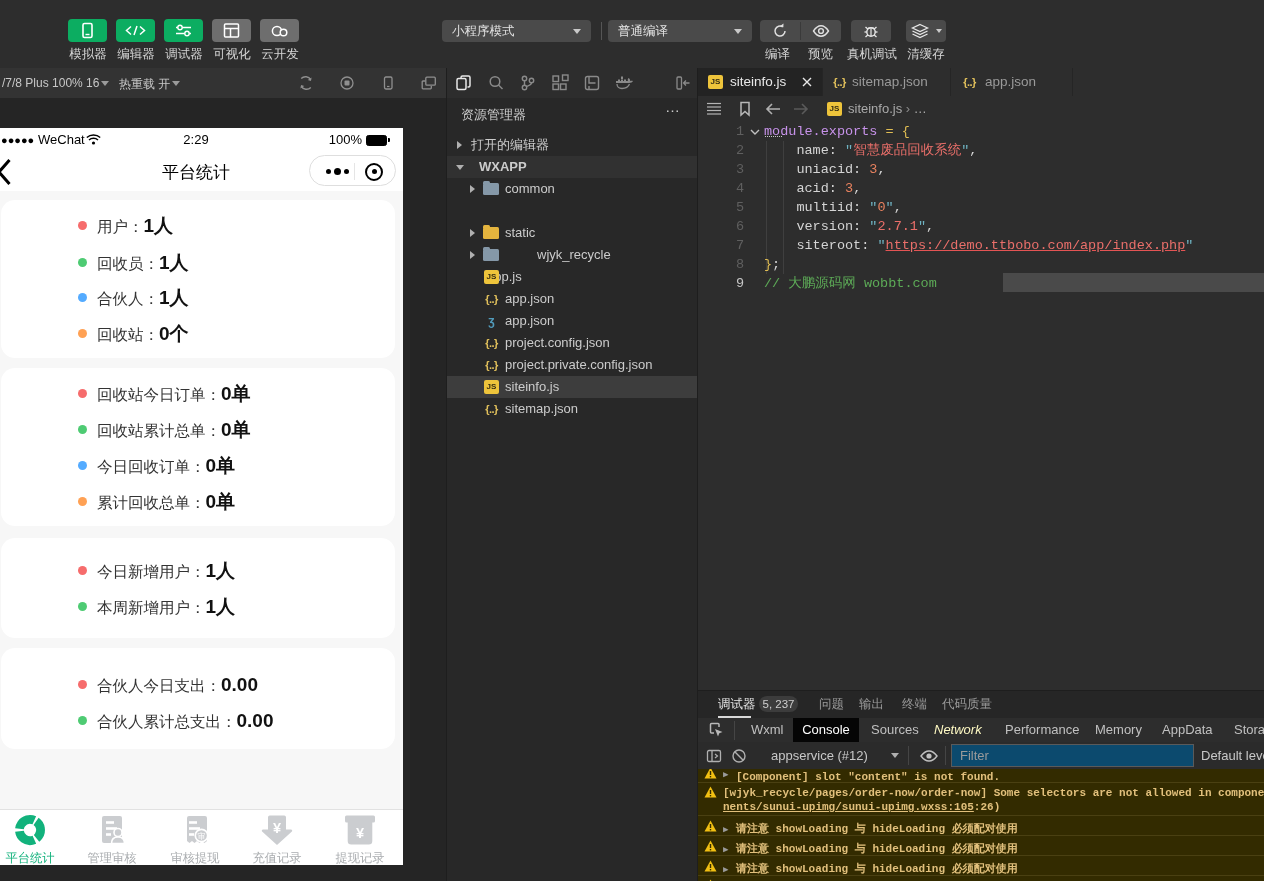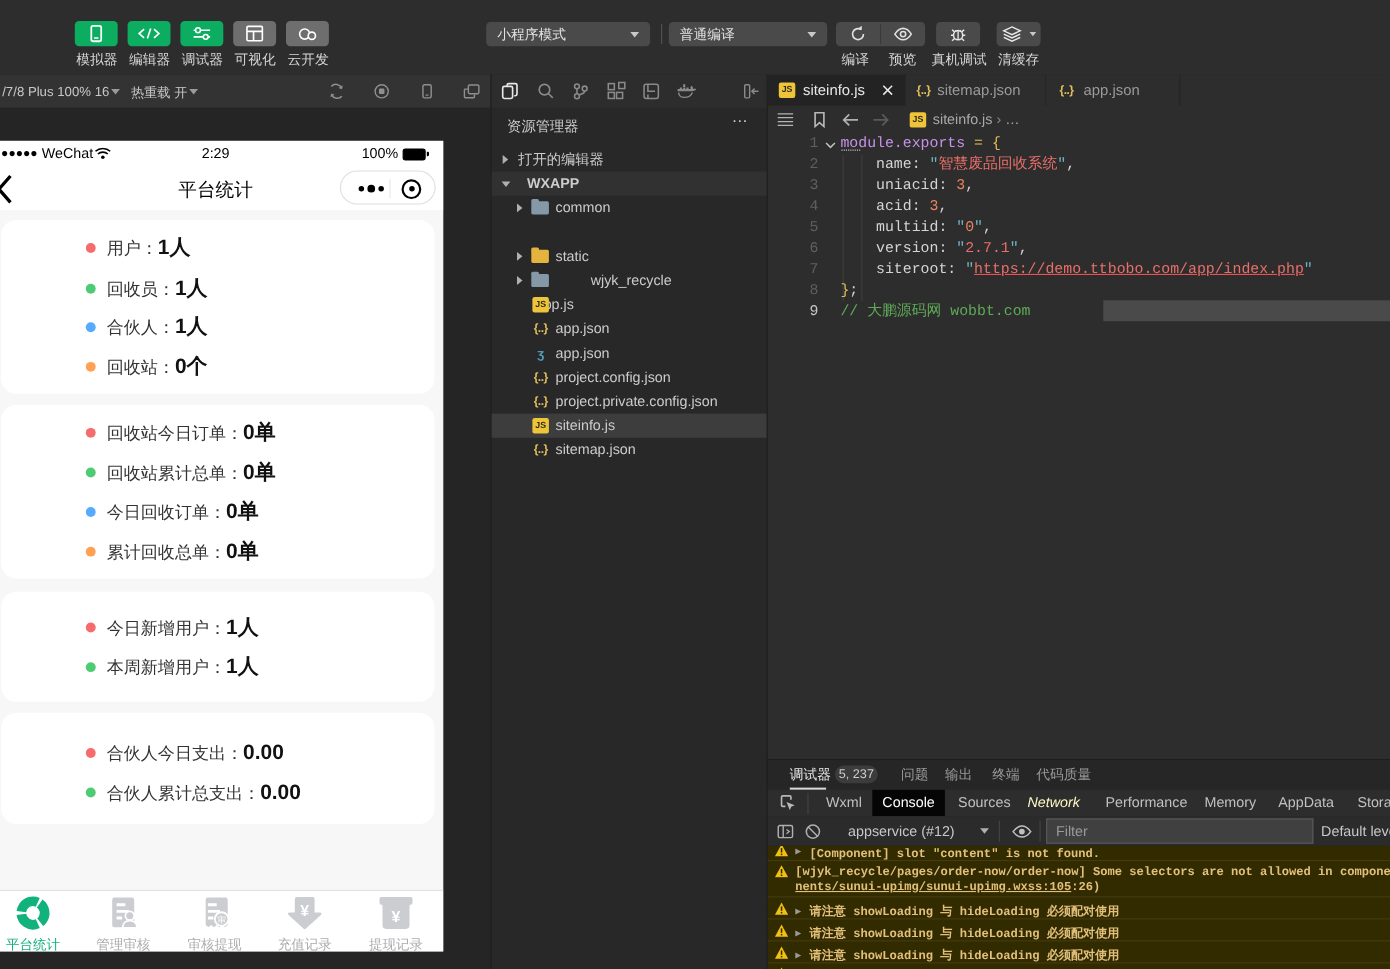--- a/index.html
+++ b/index.html
@@ -466,21 +466,21 @@
           <line x1="3.8" y1="3.8" x2="12.2" y2="12.2" stroke="#b0b0b0" stroke-width="1.4"></line>
         </svg>
       <div style="position:absolute; left:73px; top:6px; font-size:13px; color:#c8c8c8;">appservice (#12)</div>
       <div class="caret" style="left:193px; top:11px; border-top-color:#b0b0b0;"></div>
       <div style="position:absolute; left:210px; top:4px; width:1px; height:19px; background:#454545;"></div>
       <svg width="20" height="14" viewBox="0 0 20 14" style="position:absolute;left:221px;top:7px">
           <path d="M2 7 C5 3 8 2 10 2 C12 2 15 3 18 7 C15 11 12 12 10 12 C8 12 5 11 2 7 Z" fill="none" stroke="#c0c0c0" stroke-width="1.4"></path>
           <circle cx="10" cy="7" r="2.6" fill="#c0c0c0"></circle>
         </svg>
       <div style="position:absolute; left:247px; top:4px; width:1px; height:19px; background:#454545;"></div>
-      <div style="position:absolute; left:253px; top:2px; width:243px; height:23px; background:#404040; border:1px solid #5a5a5a;">
+      <div style="position:absolute; left:253px; top:2px; width:243px; height:23px; background:#0c4a6e; border:1px solid #5a5a5a;">
         <div style="position:absolute; left:8px; top:3px; font-size:13px; color:#9a9a9a;">Filter</div>
       </div>
       <div style="position:absolute; left:503px; top:6px; font-size:13px; color:#c8c8c8; white-space:nowrap;">Default leve</div>
     </div>
 
     <div class="warnrow" style="top:78px; height:14px;">
       <svg width="13" height="12" viewBox="0 0 13 12" style="position:absolute;left:6px;top:-2px">
           <path d="M6.5 0.5 L12.5 11.5 H0.5 Z" fill="#f2c012"></path>
           <rect x="5.8" y="4" width="1.4" height="4" fill="#332b00"></rect>
           <rect x="5.8" y="9" width="1.4" height="1.4" fill="#332b00"></rect>

